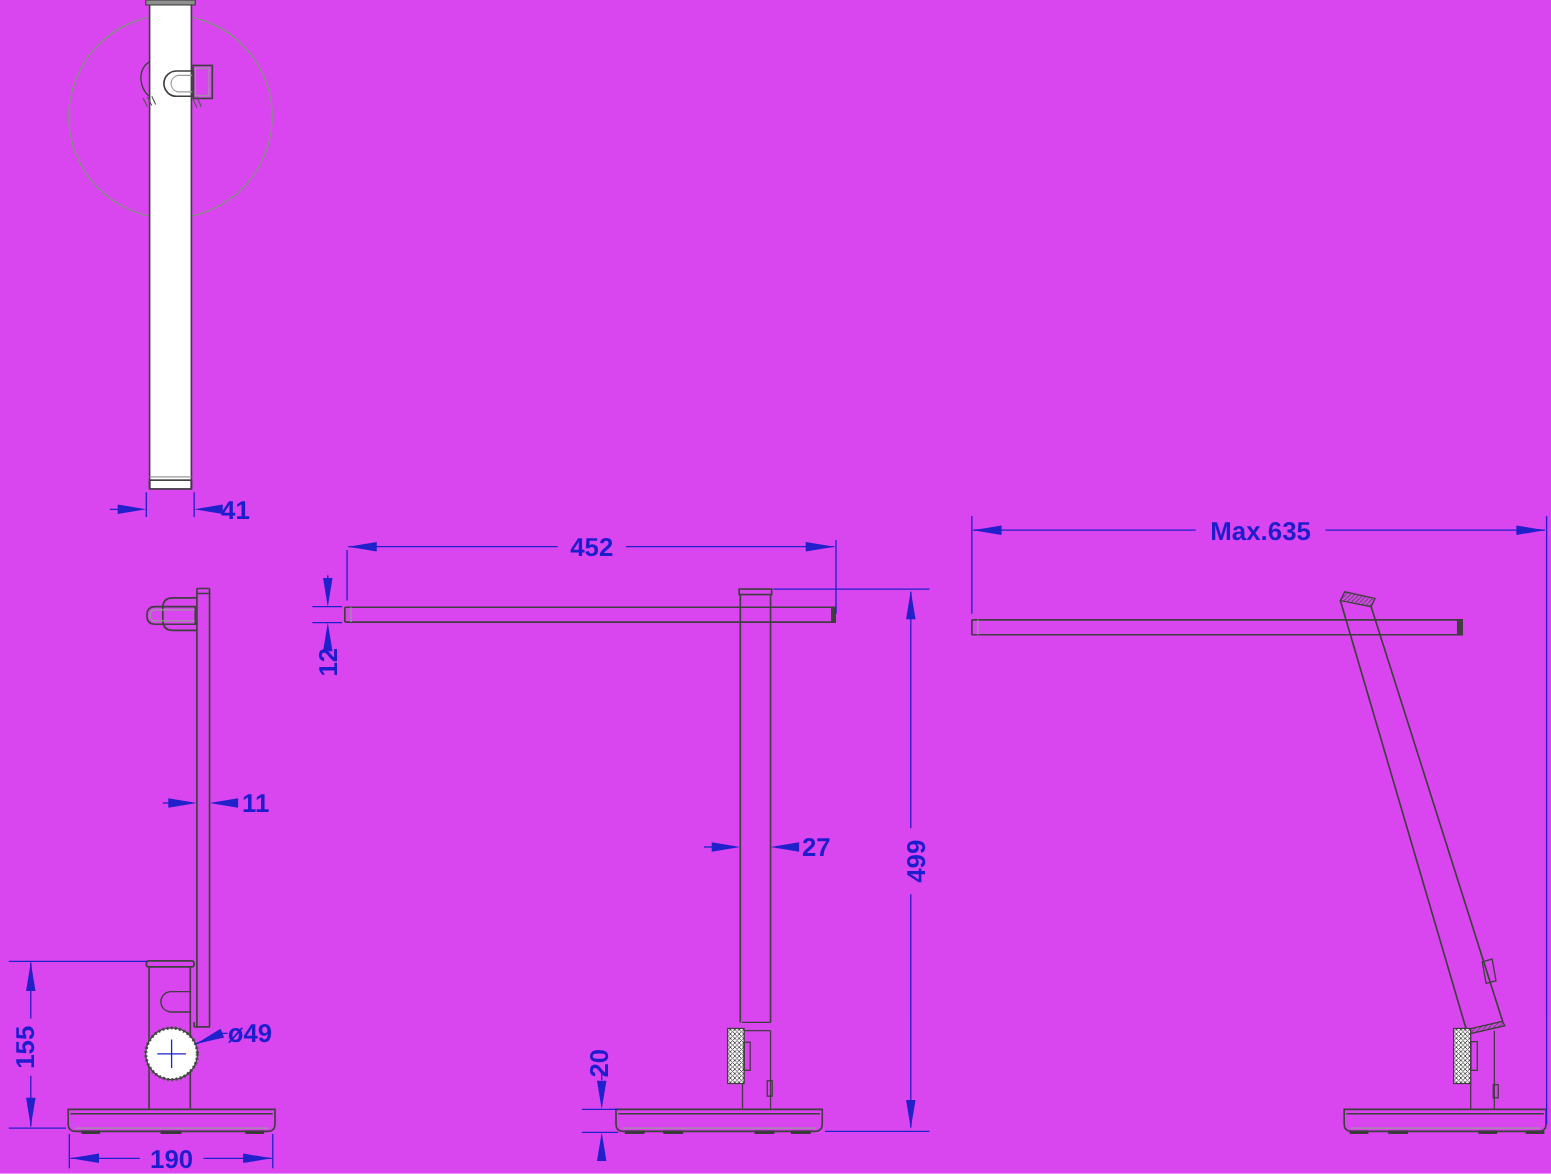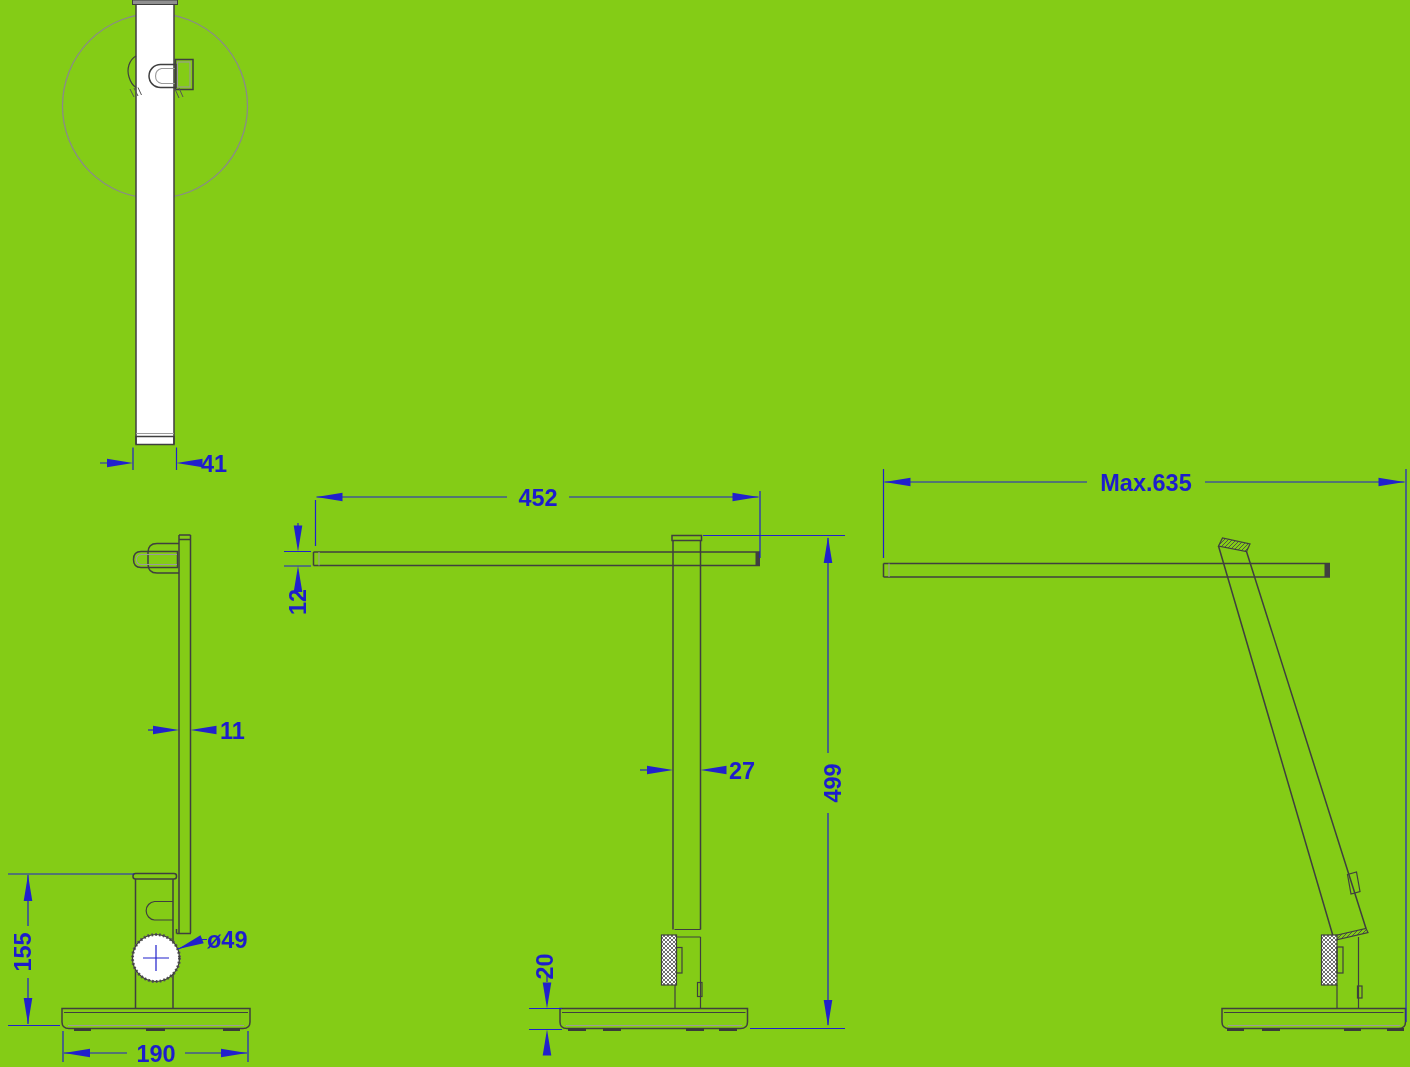--- a/index.html
+++ b/index.html
@@ -1,16 +1,16 @@
 <!DOCTYPE html>
 <html><head>
 <meta charset="utf-8">
 <style>
   html,body{margin:0;padding:0;background:#ffffff;}
-  .canvas{position:relative;width:1410px;height:1067px;background:#84cc16;overflow:hidden;}
+  .canvas{position:relative;width:1410px;height:1067px;background:#d946ef;overflow:hidden;}
   svg{display:block;}
   .edge{stroke:#3f3f3f;stroke-width:1.5;fill:none;stroke-linecap:butt;}
   .edge-thin{stroke:#3f3f3f;stroke-width:1.2;fill:none;}
   .edge-light{stroke:#9a9a9a;stroke-width:1.1;fill:none;}
   .fill-white{fill:#ffffff;}
   .fill-dark{fill:#3f3f3f;}
   .circle-light{stroke:#8a8a8a;stroke-width:1.3;fill:none;}
   .knurl-ring{stroke:#5a5a5a;stroke-width:3;fill:none;stroke-dasharray:1.8 2.1;}
   .dim{stroke:#2121cc;stroke-width:1.2;fill:none;}
   .dim-arrow{fill:#2121cc;stroke:none;}

